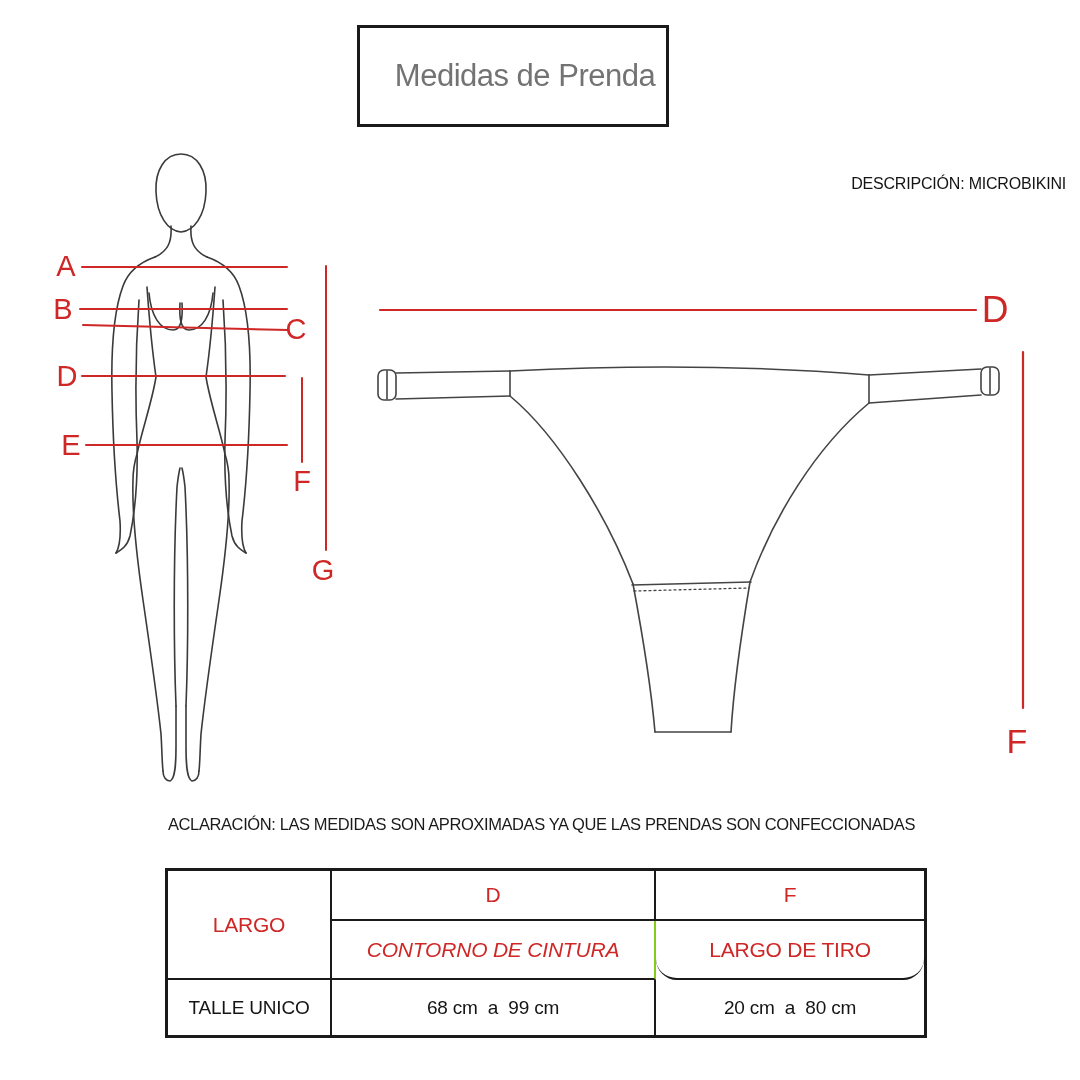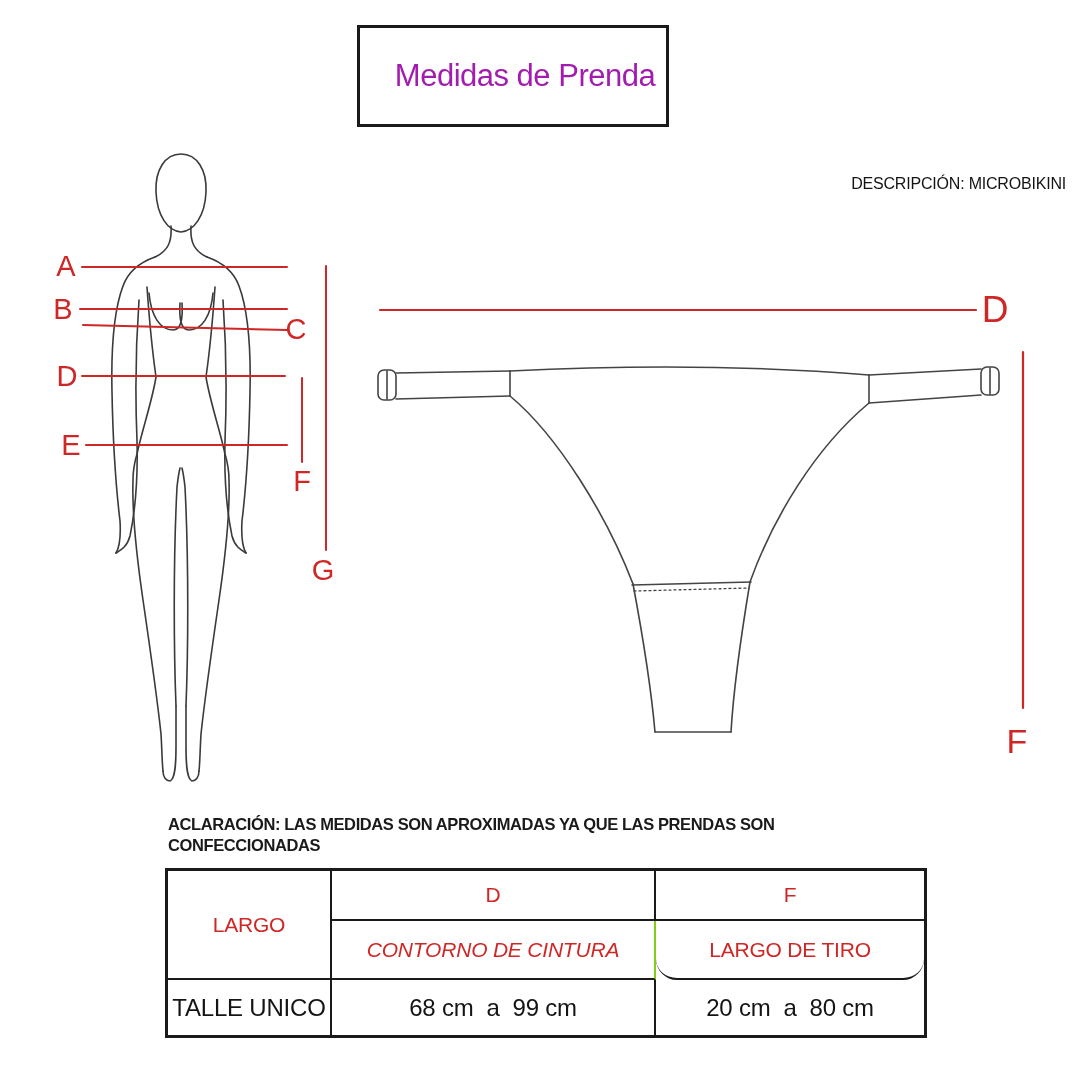--- a/index.html
+++ b/index.html
@@ -6,61 +6,61 @@
   #canvas{
     position:relative;width:1080px;height:1080px;background:#ffffff;
     font-family:"Liberation Sans", sans-serif;overflow:hidden;
   }
   
   .title-box{
     position:absolute;left:357px;top:25px;width:312px;height:102px;
     border:3px solid #1a1a1a;display:flex;align-items:center;justify-content:center;
     box-sizing:border-box;
   }
-  .title-box span{font-size:31px;font-weight:500;color:#a21caf;letter-spacing:-0.5px;margin-left:24px;}
+  .title-box span{font-size:31px;font-weight:500;color:#737373;letter-spacing:-0.5px;margin-left:24px;}
   
   .description{
     position:absolute;top:175px;right:14px;font-size:16px;color:#141414;
     letter-spacing:-0.2px;font-weight:400;
   }
   
   #diagram{position:absolute;left:0;top:0;width:1080px;height:1080px;}
   
   .fig-label,.garment-label{
     position:absolute;color:#cf2626;transform:translate(-50%,-50%);
     font-weight:500;line-height:1;
   }
   .fig-label{font-size:29px;}
   .garment-label-d{font-size:37px;}
   .garment-label-f{font-size:34px;}
   
   .disclaimer{
     position:absolute;left:168px;top:814px;width:760px;color:#1a1a1a;
-    font-size:16.5px;font-weight:700;letter-spacing:-0.4px;line-height:21px;
+    font-size:16.5px;font-weight:400;letter-spacing:-0.4px;line-height:21px;
   }
   
   .size-table{
     position:absolute;left:165px;top:868px;width:762px;height:170px;
     border:3px solid #1a1a1a;box-sizing:border-box;display:grid;
     grid-template-columns:164px 324px 1fr;
     grid-template-rows:50px 59px 1fr;
   }
   .size-table .cell{
     display:flex;align-items:center;justify-content:center;box-sizing:border-box;
   }
   .cell-talle{grid-column:1;grid-row:1 / span 2;border-right:2px solid #1a1a1a;border-bottom:2px solid #1a1a1a;}
   .cell-letter-d{grid-column:2;grid-row:1;border-right:2px solid #1a1a1a;border-bottom:2px solid #1a1a1a;}
   .cell-letter-f{grid-column:3;grid-row:1;border-bottom:2px solid #1a1a1a;}
   .cell-sub-d{grid-column:2;grid-row:2;border-right:2px solid #84cc16;border-bottom:2px solid #1a1a1a;font-style:italic;}
   .cell-sub-f{grid-column:3;grid-row:2;border-bottom:2px solid #1a1a1a;border-radius:21px;}
   .cell-size{grid-column:1;grid-row:3;border-right:2px solid #1a1a1a;}
   .cell-val-d{grid-column:2;grid-row:3;border-right:2px solid #1a1a1a;}
   .cell-val-f{grid-column:3;grid-row:3;}
   .red-cell{color:#cf2626;font-weight:500;font-size:21px;letter-spacing:-0.2px;}
-  .black-cell{color:#141414;font-weight:500;font-size:24px;white-space:pre;letter-spacing:-0.2px;}
+  .black-cell{color:#141414;font-weight:500;font-size:19px;white-space:pre;letter-spacing:-0.2px;}
 </style>
 </head>
 <body>
 
 <div id="canvas">
 
   <div class="title-box">
     <span>Medidas de Prenda</span>
   </div>
 

